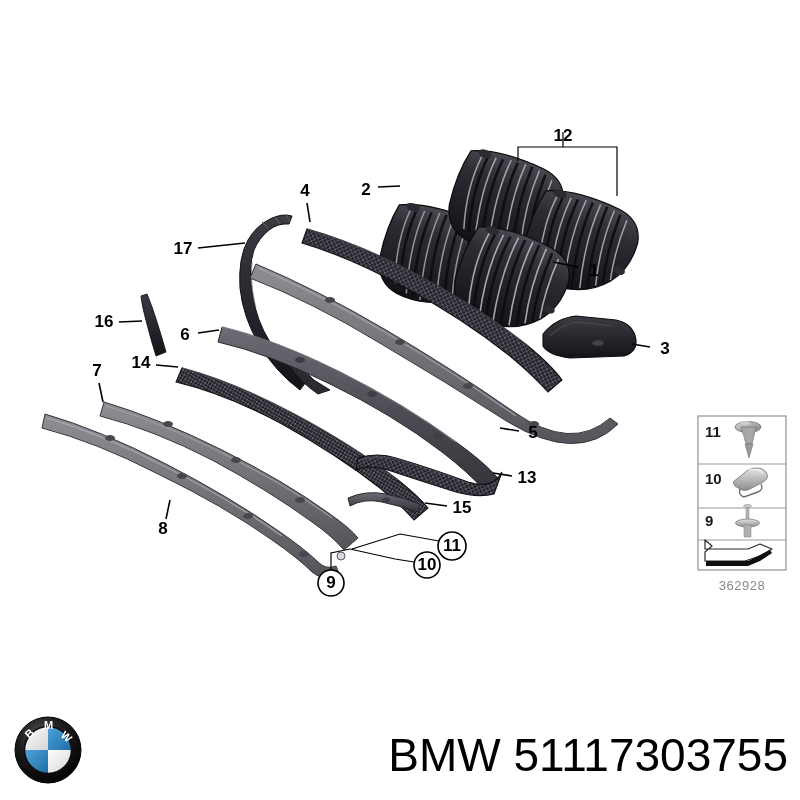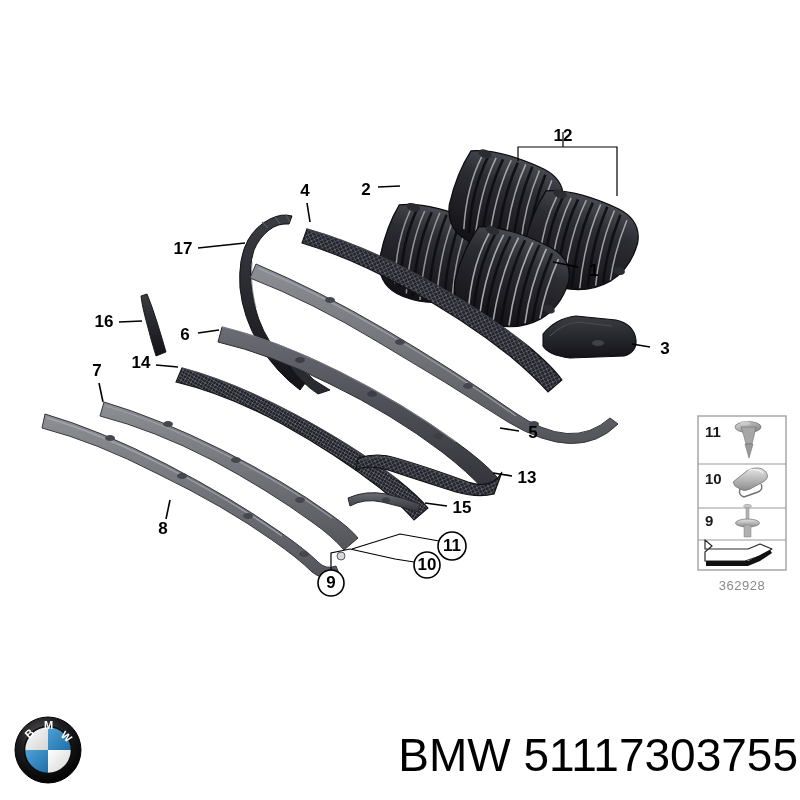--- a/index.html
+++ b/index.html
@@ -66,21 +66,21 @@
   }
   #footer {
     position: absolute;
     left: 0;
     bottom: 0;
     width: 800px;
     height: 92px;
   }
   #brand-text {
     position: absolute;
-    right: 2px;
+    right: 12px;
     bottom: 18px;
     font-family: "Liberation Sans", sans-serif;
     font-size: 46px;
     font-weight: 400;
     color: #000000;
     letter-spacing: 0px;
     white-space: nowrap;
   }
   #logo-wrap {
     position: absolute;

